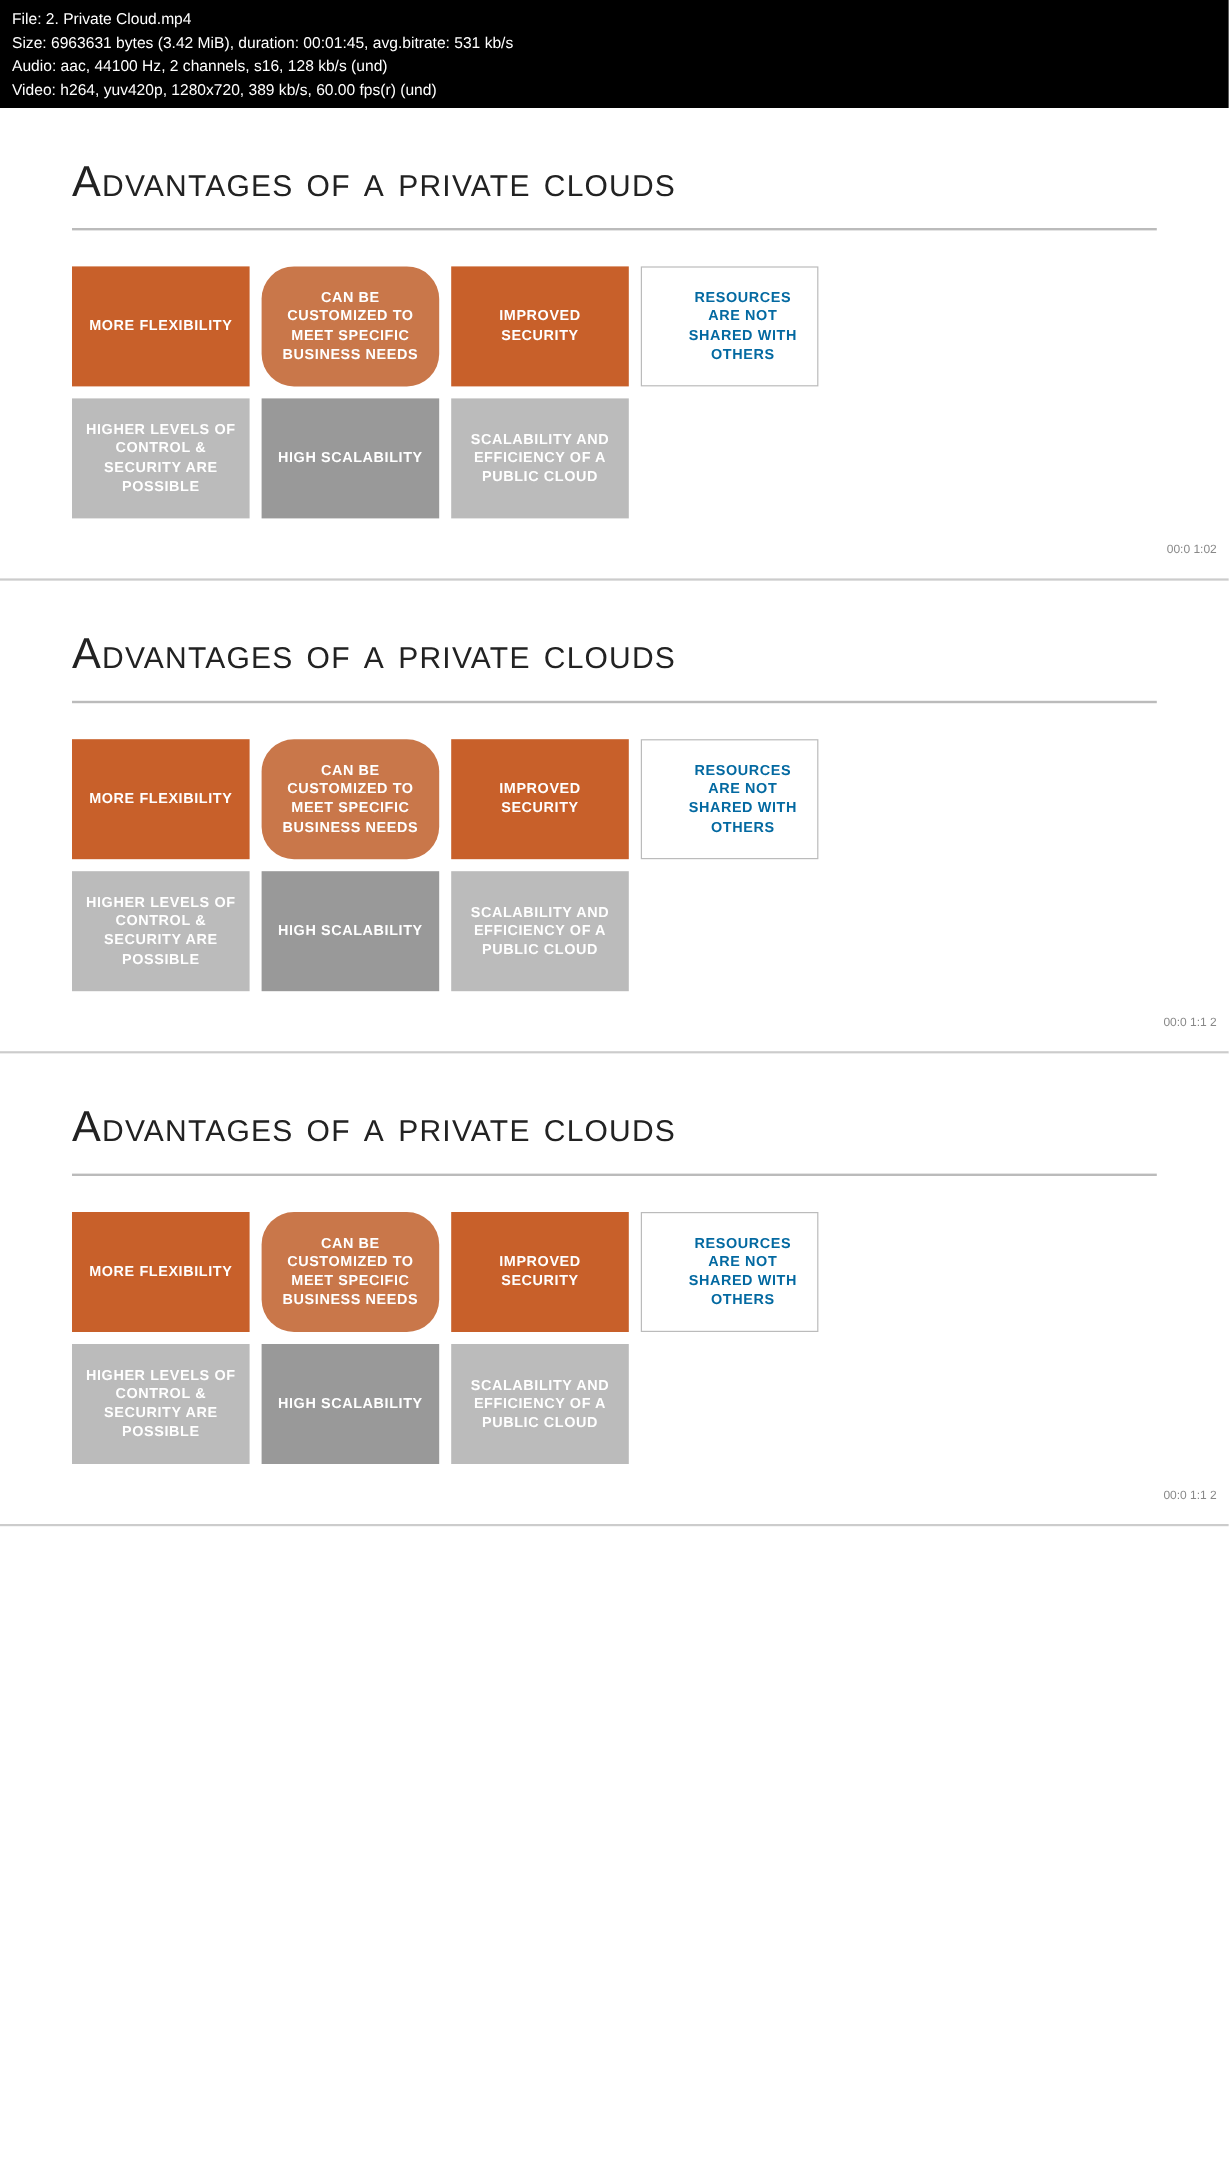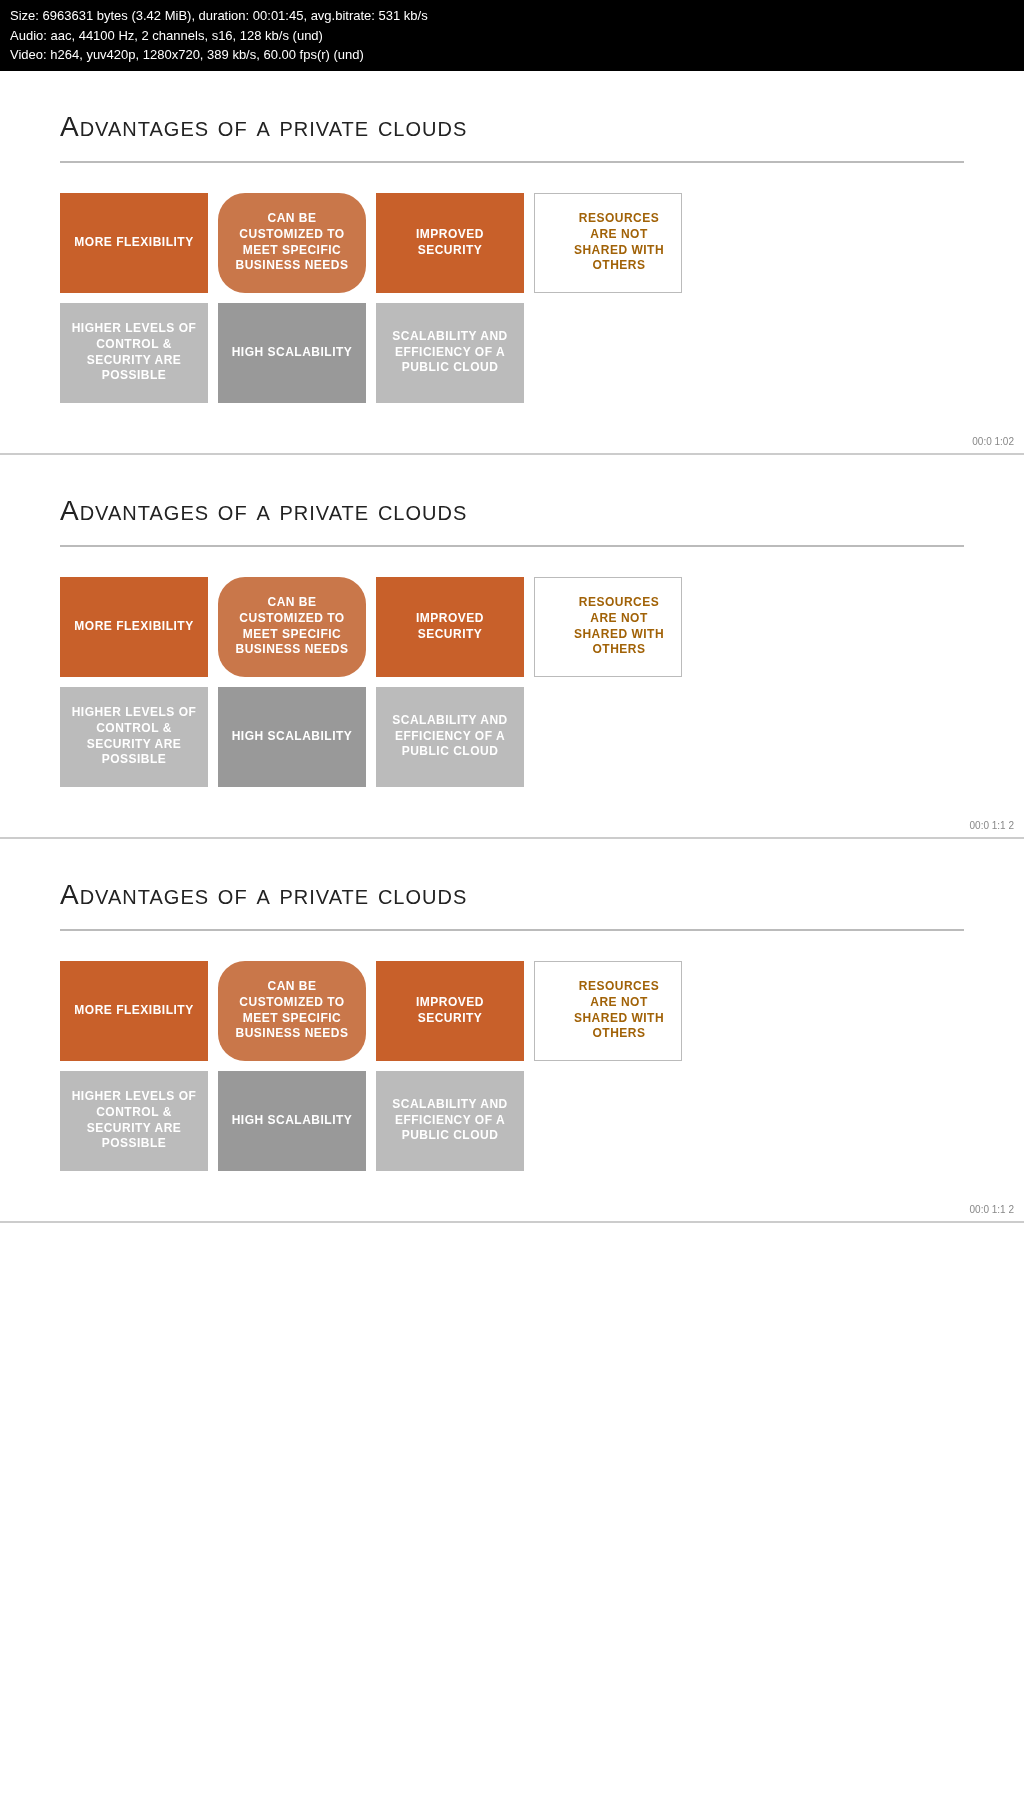--- a/index.html
+++ b/index.html
@@ -18,21 +18,21 @@
     }
 
     .slide {
       background: #fff;
       padding: 40px 60px 50px 60px;
       position: relative;
       border-bottom: 2px solid #ccc;
     }
 
     .slide-title {
-      font-size: 28px;
+      font-size: 36px;
       font-weight: normal;
       color: #222;
       margin-bottom: 18px;
       font-variant: small-caps;
       letter-spacing: 1px;
     }
 
     .divider {
       height: 2px;
       background: #bbb;
@@ -82,36 +82,37 @@
     }
 
     .card-gray-light {
       background: #bbb;
       color: #fff;
     }
 
     .card-outline {
       background: transparent;
       border: 1px solid #bbb;
-      color: #a16207;
+      color: #0369a1;
       padding-left: 32px;
     }
 
     .timestamp {
       position: absolute;
-      bottom: 6px;
+      bottom: 18px;
       right: 10px;
       font-size: 10px;
       color: #888;
     }
   </style>
 </head>
 <body>
 
 <div class="file-info">
+  <div>File: 2. Private Cloud.mp4</div>
   <div>Size: 6963631 bytes (3.42 MiB), duration: 00:01:45, avg.bitrate: 531 kb/s</div>
   <div>Audio: aac, 44100 Hz, 2 channels, s16, 128 kb/s (und)</div>
   <div>Video: h264, yuv420p, 1280x720, 389 kb/s, 60.00 fps(r) (und)</div>
 </div>
 
 <div id="slides-container">
     <div class="slide">
       <div class="slide-title">Advantages of a private clouds</div>
       <div class="divider"></div>
       <div class="cards-row">

